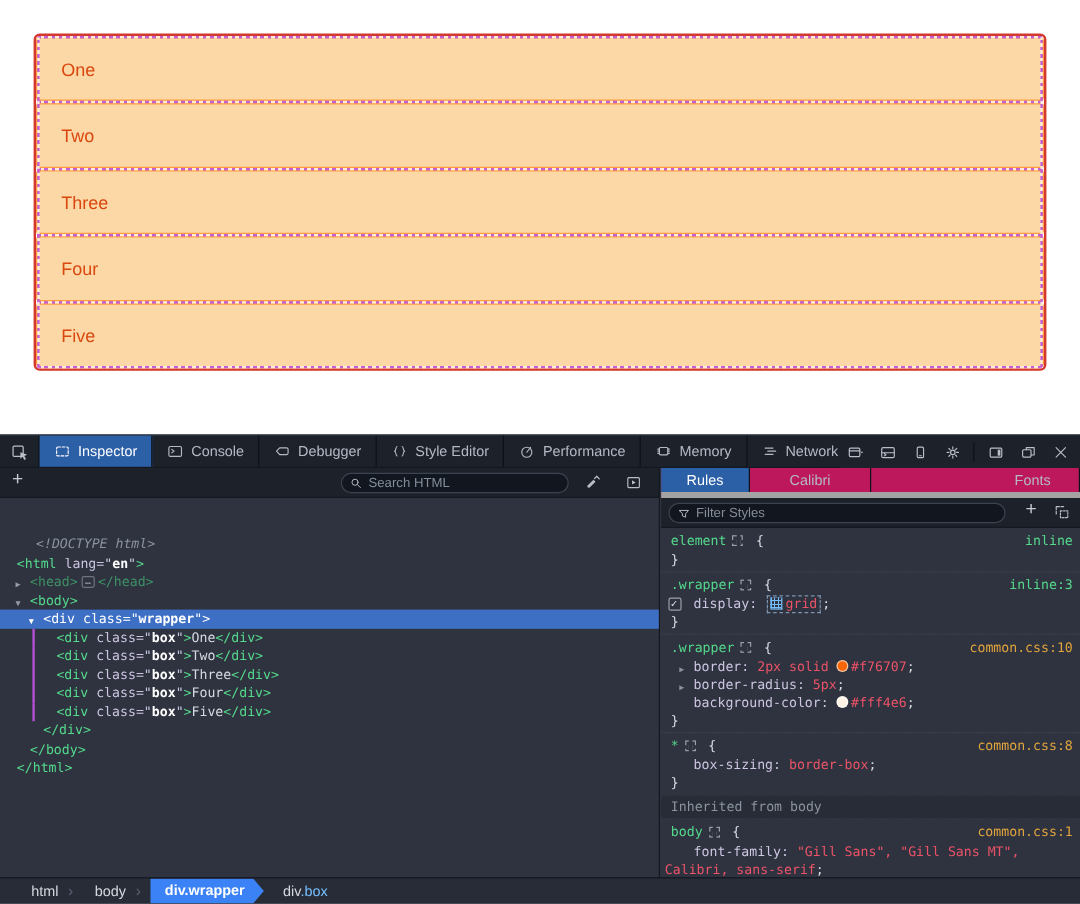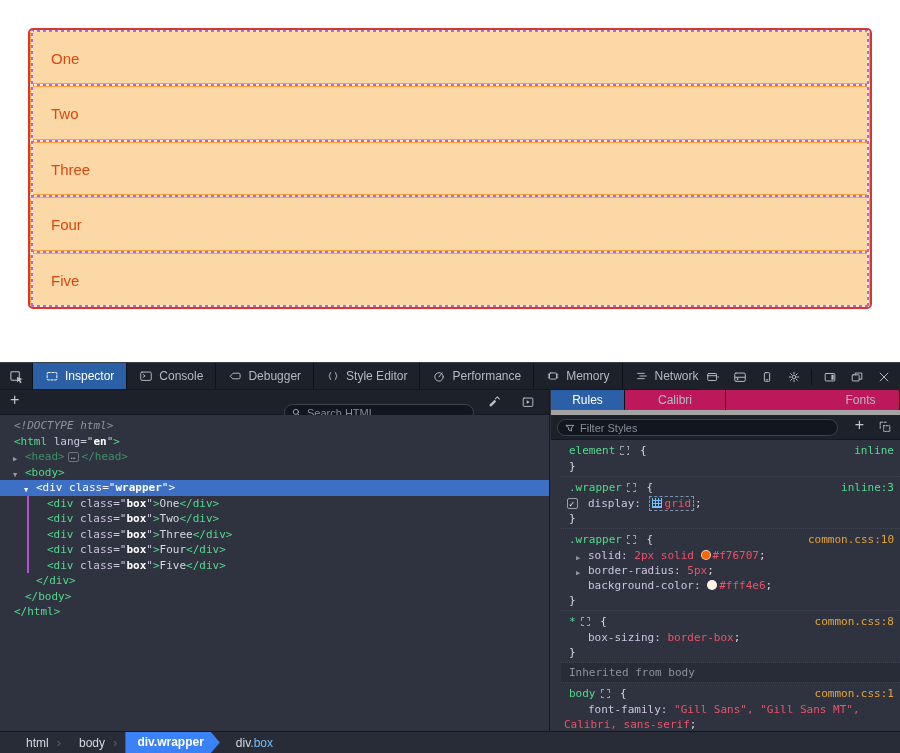--- a/index.html
+++ b/index.html
@@ -37,21 +37,21 @@
 
   
   .markup-toolbar { position:absolute; top:27px; left:0; width:550px; height:25px;
     background:#1c212a; border-bottom:1px solid #141821; border-right:1px solid #141821; }
   .add-btn { position:absolute; left:10px; top:1px; font-size:16px; color:#c3c9d2; }
   .pill { position:absolute; height:17px; border-radius:9px; background:#12161e;
     border:1px solid #3b4350; display:flex; align-items:center; padding:0 6px; gap:4px; }
   .pill input { background:transparent; border:none; outline:none; color:#cfd3da;
     font-size:11px; width:100%; font-family:"Liberation Sans",sans-serif; }
   .pill input::placeholder { color:#848d9a; }
-  .search-pill { left:284px; top:14px; width:190px; }
+  .search-pill { left:284px; top:4px; width:190px; }
   .mt-icon { position:absolute; top:5px; color:#b9bfc9; }
 
   .markup-tree { position:absolute; top:52px; left:0; width:550px; bottom:22px;
     background:#2e333f; border-right:1px solid #141821; padding-top:3px;
     font:11px "DejaVu Sans Mono",monospace; line-height:15.5px; }
   .m-row { position:relative; height:15.5px; white-space:pre; color:#d5d9e0; }
   .m-row.sel { background:#3d70c5; }
   .m-row.sel span { color:#fff !important; }
   .arr { position:absolute; top:3px; font-size:7px; color:#959da9; }
   .tk-tag { color:#54d98c; } .tk-tagdim { color:#3e9165; }
@@ -67,21 +67,21 @@
   .sb-tabs { height:25px; background:#be185d; display:flex; border-bottom:5px solid #a3a3a3; }
   .sb-tab { display:flex; align-items:center; justify-content:center;
     border-right:1px solid #0d1118; color:#b4bac4; }
   .sb-tab.active { background:#2b5fa6; color:#fff; }
   .sb-filter { position:relative; height:25px; background:#1c212a; border-bottom:1px solid #141821; }
   .filter-pill { left:6px; top:4px; right:62px; }
   .sb-add { position:absolute; right:36px; top:1px; font-size:16px; color:#c3c9d2; }
   .sb-cls { position:absolute; right:8px; top:5px; color:#b9bfc9; }
 
   .rules { position:absolute; top:50px; left:0; right:0; bottom:0; overflow:hidden;
-    font:11px "DejaVu Sans Mono",monospace; line-height:15px; color:#d7dae0;margin-left:10px; }
+    font:11px "DejaVu Sans Mono",monospace; line-height:15px; color:#d7dae0; }
   .rule-block { padding:2px 0; }
   .rule-block + .rule-block { border-top:1px dotted #3e4553; }
   .sel-line { position:relative; padding:1px 8px; }
   .selector { color:#54d98c; }
   .rule-link { position:absolute; right:6px; top:1px; }
   .lc-g { color:#54d98c; } .lc-o { color:#e2a43c; }
   .decl { position:relative; padding:0 6px 0 27px; }
   .prop { color:#cdc5e2; } .val { color:#ec5368; }
   .dar { position:absolute; left:15px; top:3px; font-size:7px; color:#8a93a0; }
   .cb { position:absolute; left:6px; top:2px; width:11px; height:11px;
@@ -280,21 +280,21 @@
             <path d="M3.2 12.8 l1.6 .4 5.8-5.8 -2-2 -5.8 5.8 z" fill="currentColor" stroke="none"></path>
             <path d="M9.6 4.4 l2.2-2.2 M12.4 2.8 l1 1 M11.6 2 l2.6 2.6" stroke-width="1.2"></path>
           </svg></span></span>
     <span class="mt-icon" style="left:521px" id="playbox-ic"><span><svg width="14" height="14" viewBox="0 0 16 16" fill="none" stroke="currentColor" stroke-width="1.1" stroke-linecap="round" stroke-linejoin="round">
             <rect x="2.5" y="3.5" width="11" height="9.5" rx="1"></rect>
             <path d="M6.5 6 L10 8 L6.5 10 Z" fill="currentColor" stroke="none"></path>
           </svg></span></span>
   </div>
 
   <div class="markup-tree" id="tree">
-      <div class="m-row" style="padding-left: 14px;"><span class="tk-doc">&lt;!DOCTYPE html&gt;</span></div>
+      <div class="m-row" style="padding-left: 30px; margin-top: 28px;"><span class="tk-doc">&lt;!DOCTYPE html&gt;</span></div>
       <div class="m-row" style="padding-left: 14px;"><span class="tk-tag">&lt;html</span><span class="tk-attr"> lang="</span><span class="tk-str">en</span><span class="tk-attr">"</span><span class="tk-tag">&gt;</span></div>
       <div class="m-row" style="padding-left: 25px;"><span class="arr" style="left: 13px;">▶</span><span class="tk-tagdim">&lt;head&gt;</span><span class="tk-pill">…</span><span class="tk-tagdim">&lt;/head&gt;</span></div>
       <div class="m-row" style="padding-left: 25px;"><span class="arr" style="left: 13px;">▼</span><span class="tk-tag">&lt;body&gt;</span></div>
       <div class="m-row sel" style="padding-left: 36px;"><span class="arr" style="left: 24px; color: rgb(255, 255, 255);">▼</span><span class="tk-tag">&lt;div</span><span class="tk-attr"> class="</span><span class="tk-str">wrapper</span><span class="tk-attr">"</span><span class="tk-tag">&gt;</span></div>
       <div class="m-row" style="padding-left: 47px;"><span class="guide"></span><span class="tk-tag">&lt;div</span><span class="tk-attr"> class="</span><span class="tk-str">box</span><span class="tk-attr">"</span><span class="tk-tag">&gt;</span><span class="tk-txt">One</span><span class="tk-tag">&lt;/div&gt;</span></div>
       <div class="m-row" style="padding-left: 47px;"><span class="guide"></span><span class="tk-tag">&lt;div</span><span class="tk-attr"> class="</span><span class="tk-str">box</span><span class="tk-attr">"</span><span class="tk-tag">&gt;</span><span class="tk-txt">Two</span><span class="tk-tag">&lt;/div&gt;</span></div>
       <div class="m-row" style="padding-left: 47px;"><span class="guide"></span><span class="tk-tag">&lt;div</span><span class="tk-attr"> class="</span><span class="tk-str">box</span><span class="tk-attr">"</span><span class="tk-tag">&gt;</span><span class="tk-txt">Three</span><span class="tk-tag">&lt;/div&gt;</span></div>
       <div class="m-row" style="padding-left: 47px;"><span class="guide"></span><span class="tk-tag">&lt;div</span><span class="tk-attr"> class="</span><span class="tk-str">box</span><span class="tk-attr">"</span><span class="tk-tag">&gt;</span><span class="tk-txt">Four</span><span class="tk-tag">&lt;/div&gt;</span></div>
       <div class="m-row" style="padding-left: 47px;"><span class="guide"></span><span class="tk-tag">&lt;div</span><span class="tk-attr"> class="</span><span class="tk-str">box</span><span class="tk-attr">"</span><span class="tk-tag">&gt;</span><span class="tk-txt">Five</span><span class="tk-tag">&lt;/div&gt;</span></div>
       <div class="m-row" style="padding-left: 36px;"><span class="tk-tag">&lt;/div&gt;</span></div>
@@ -327,21 +327,21 @@
           <div class="sel-line"><span class="selector">element</span><span class="target"><i></i></span><span> {</span><span class="rule-link lc-g">inline</span></div>
           <div class="decl" style="padding-left: 8px;">}</div>
         </div>
         <div class="rule-block">
           <div class="sel-line"><span class="selector">.wrapper</span><span class="target"><i></i></span><span> {</span><span class="rule-link lc-g">inline:3</span></div>
           <div class="decl"><span class="cb"></span><span class="prop">display: </span><span class="value-box"><span class="grid-ic"></span><span class="val">grid</span></span><span>;</span></div>
           <div class="decl" style="padding-left: 8px;">}</div>
         </div>
         <div class="rule-block">
           <div class="sel-line"><span class="selector">.wrapper</span><span class="target"><i></i></span><span> {</span><span class="rule-link lc-o">common.css:10</span></div>
-          <div class="decl"><span class="dar">▶</span><span class="prop">solid: </span><span class="val">2px solid </span><span class="swatch" style="background: rgb(247, 103, 7);"></span><span class="val">#f76707</span><span>;</span></div>
+          <div class="decl"><span class="dar">▶</span><span class="prop">border: </span><span class="val">2px solid </span><span class="swatch" style="background: rgb(247, 103, 7);"></span><span class="val">#f76707</span><span>;</span></div>
           <div class="decl"><span class="dar">▶</span><span class="prop">border-radius: </span><span class="val">5px</span><span>;</span></div>
           <div class="decl"><span class="prop">background-color: </span><span class="swatch" style="background: rgb(255, 244, 230);"></span><span class="val">#fff4e6</span><span>;</span></div>
           <div class="decl" style="padding-left: 8px;">}</div>
         </div>
         <div class="rule-block">
           <div class="sel-line"><span class="selector">*</span><span class="target"><i></i></span><span> {</span><span class="rule-link lc-o">common.css:8</span></div>
           <div class="decl"><span class="prop">box-sizing: </span><span class="val">border-box</span><span>;</span></div>
           <div class="decl" style="padding-left: 8px;">}</div>
         </div>
         <div class="inh">Inherited from body</div>

